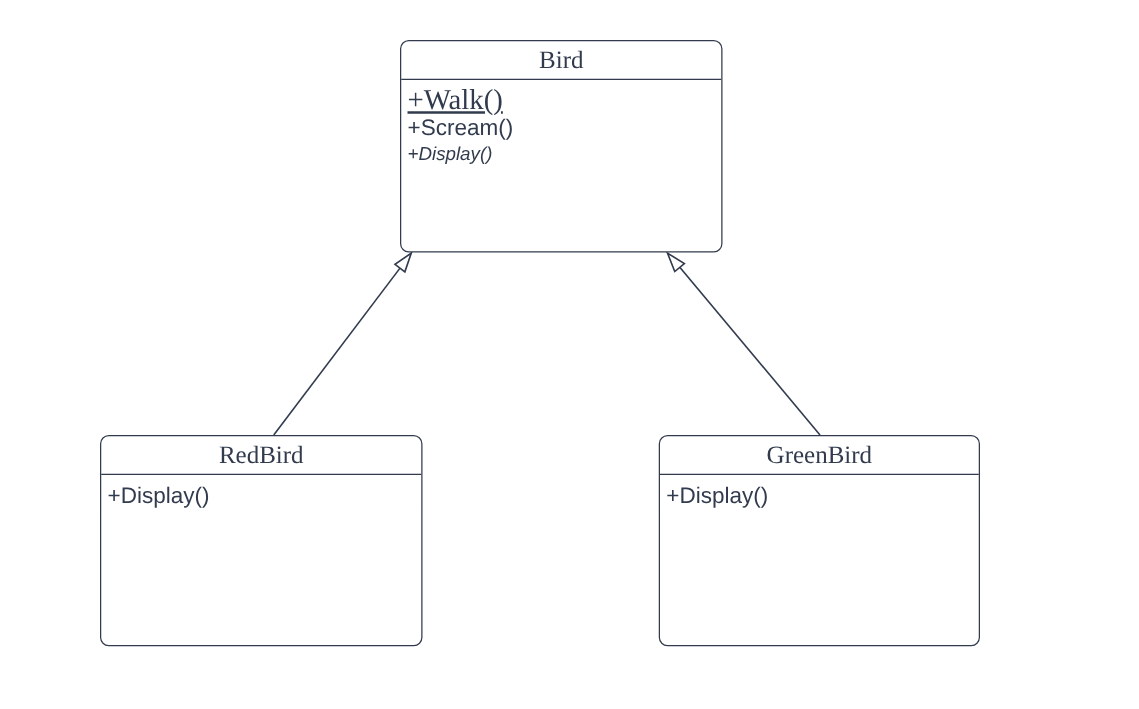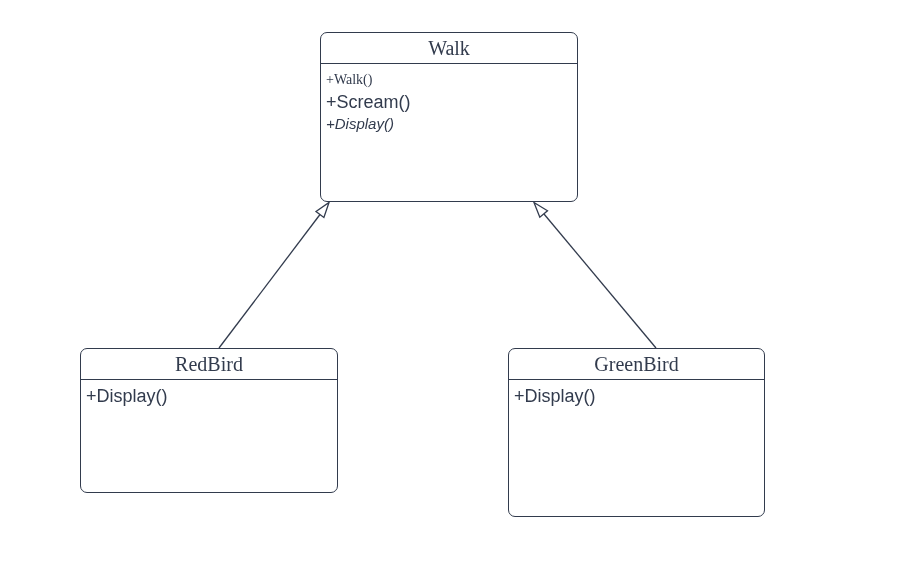--- a/index.html
+++ b/index.html
@@ -36,54 +36,55 @@
   }
   .uml-members {
     padding: 5px 5px 0 5px;
   }
   .member {
     line-height: 22px;
     white-space: nowrap;
   }
   .member.serif {
     font-family: "Liberation Serif", serif;
-    font-size: 14px;
+    font-size: 23px;
+    text-decoration: underline;
   }
   .member.sans {
     font-family: "Liberation Sans", sans-serif;
     font-size: 18px;
   }
   .member.italic-sans {
     font-family: "Liberation Sans", sans-serif;
     font-size: 15px;
     font-style: italic;
   }
   
   #class-bird      { left: 320px; top: 32px;  width: 258px; height: 170px; }
-  #class-redbird   { left: 80px;  top: 348px; width: 258px; height: 145px; }
-  #class-greenbird { left: 508px; top: 348px; width: 257px; height: 169px; }
+  #class-redbird   { left: 80px;  top: 348px; width: 258px; height: 169px; }
+  #class-greenbird { left: 527px; top: 348px; width: 257px; height: 169px; }
 </style>
 </head>
 <body>
 
 <div class="canvas">
 
   <svg class="connector-layer" width="911" height="567" viewBox="0 0 911 567" xmlns="http://www.w3.org/2000/svg">
     <g>
       <line x1="219" y1="348" x2="320" y2="214.5" stroke-width="1.3" fill="none" stroke="#323b4d"></line>
       <polygon points="329,202.5 323.9,217.5 316,211.5" fill="#ffffff" stroke-width="1.3" stroke="#323b4d"></polygon>
     </g>
     <g>
       <line x1="656" y1="348" x2="544" y2="214" stroke-width="1.3" fill="none" stroke="#323b4d"></line>
       <polygon points="534,202.5 547.5,210.8 539.8,217.2" fill="#ffffff" stroke-width="1.3" stroke="#323b4d"></polygon>
     </g>
   </svg>
 
   <div class="uml-class" id="class-bird">
-    <div class="uml-title">Walk</div>
+    <div class="uml-title">Bird</div>
     <div class="uml-members">
       <div class="member serif">+Walk()</div>
       <div class="member sans">+Scream()</div>
       <div class="member italic-sans">+Display()</div>
     </div>
   </div>
 
   <div class="uml-class" id="class-redbird">
     <div class="uml-title">RedBird</div>
     <div class="uml-members">

